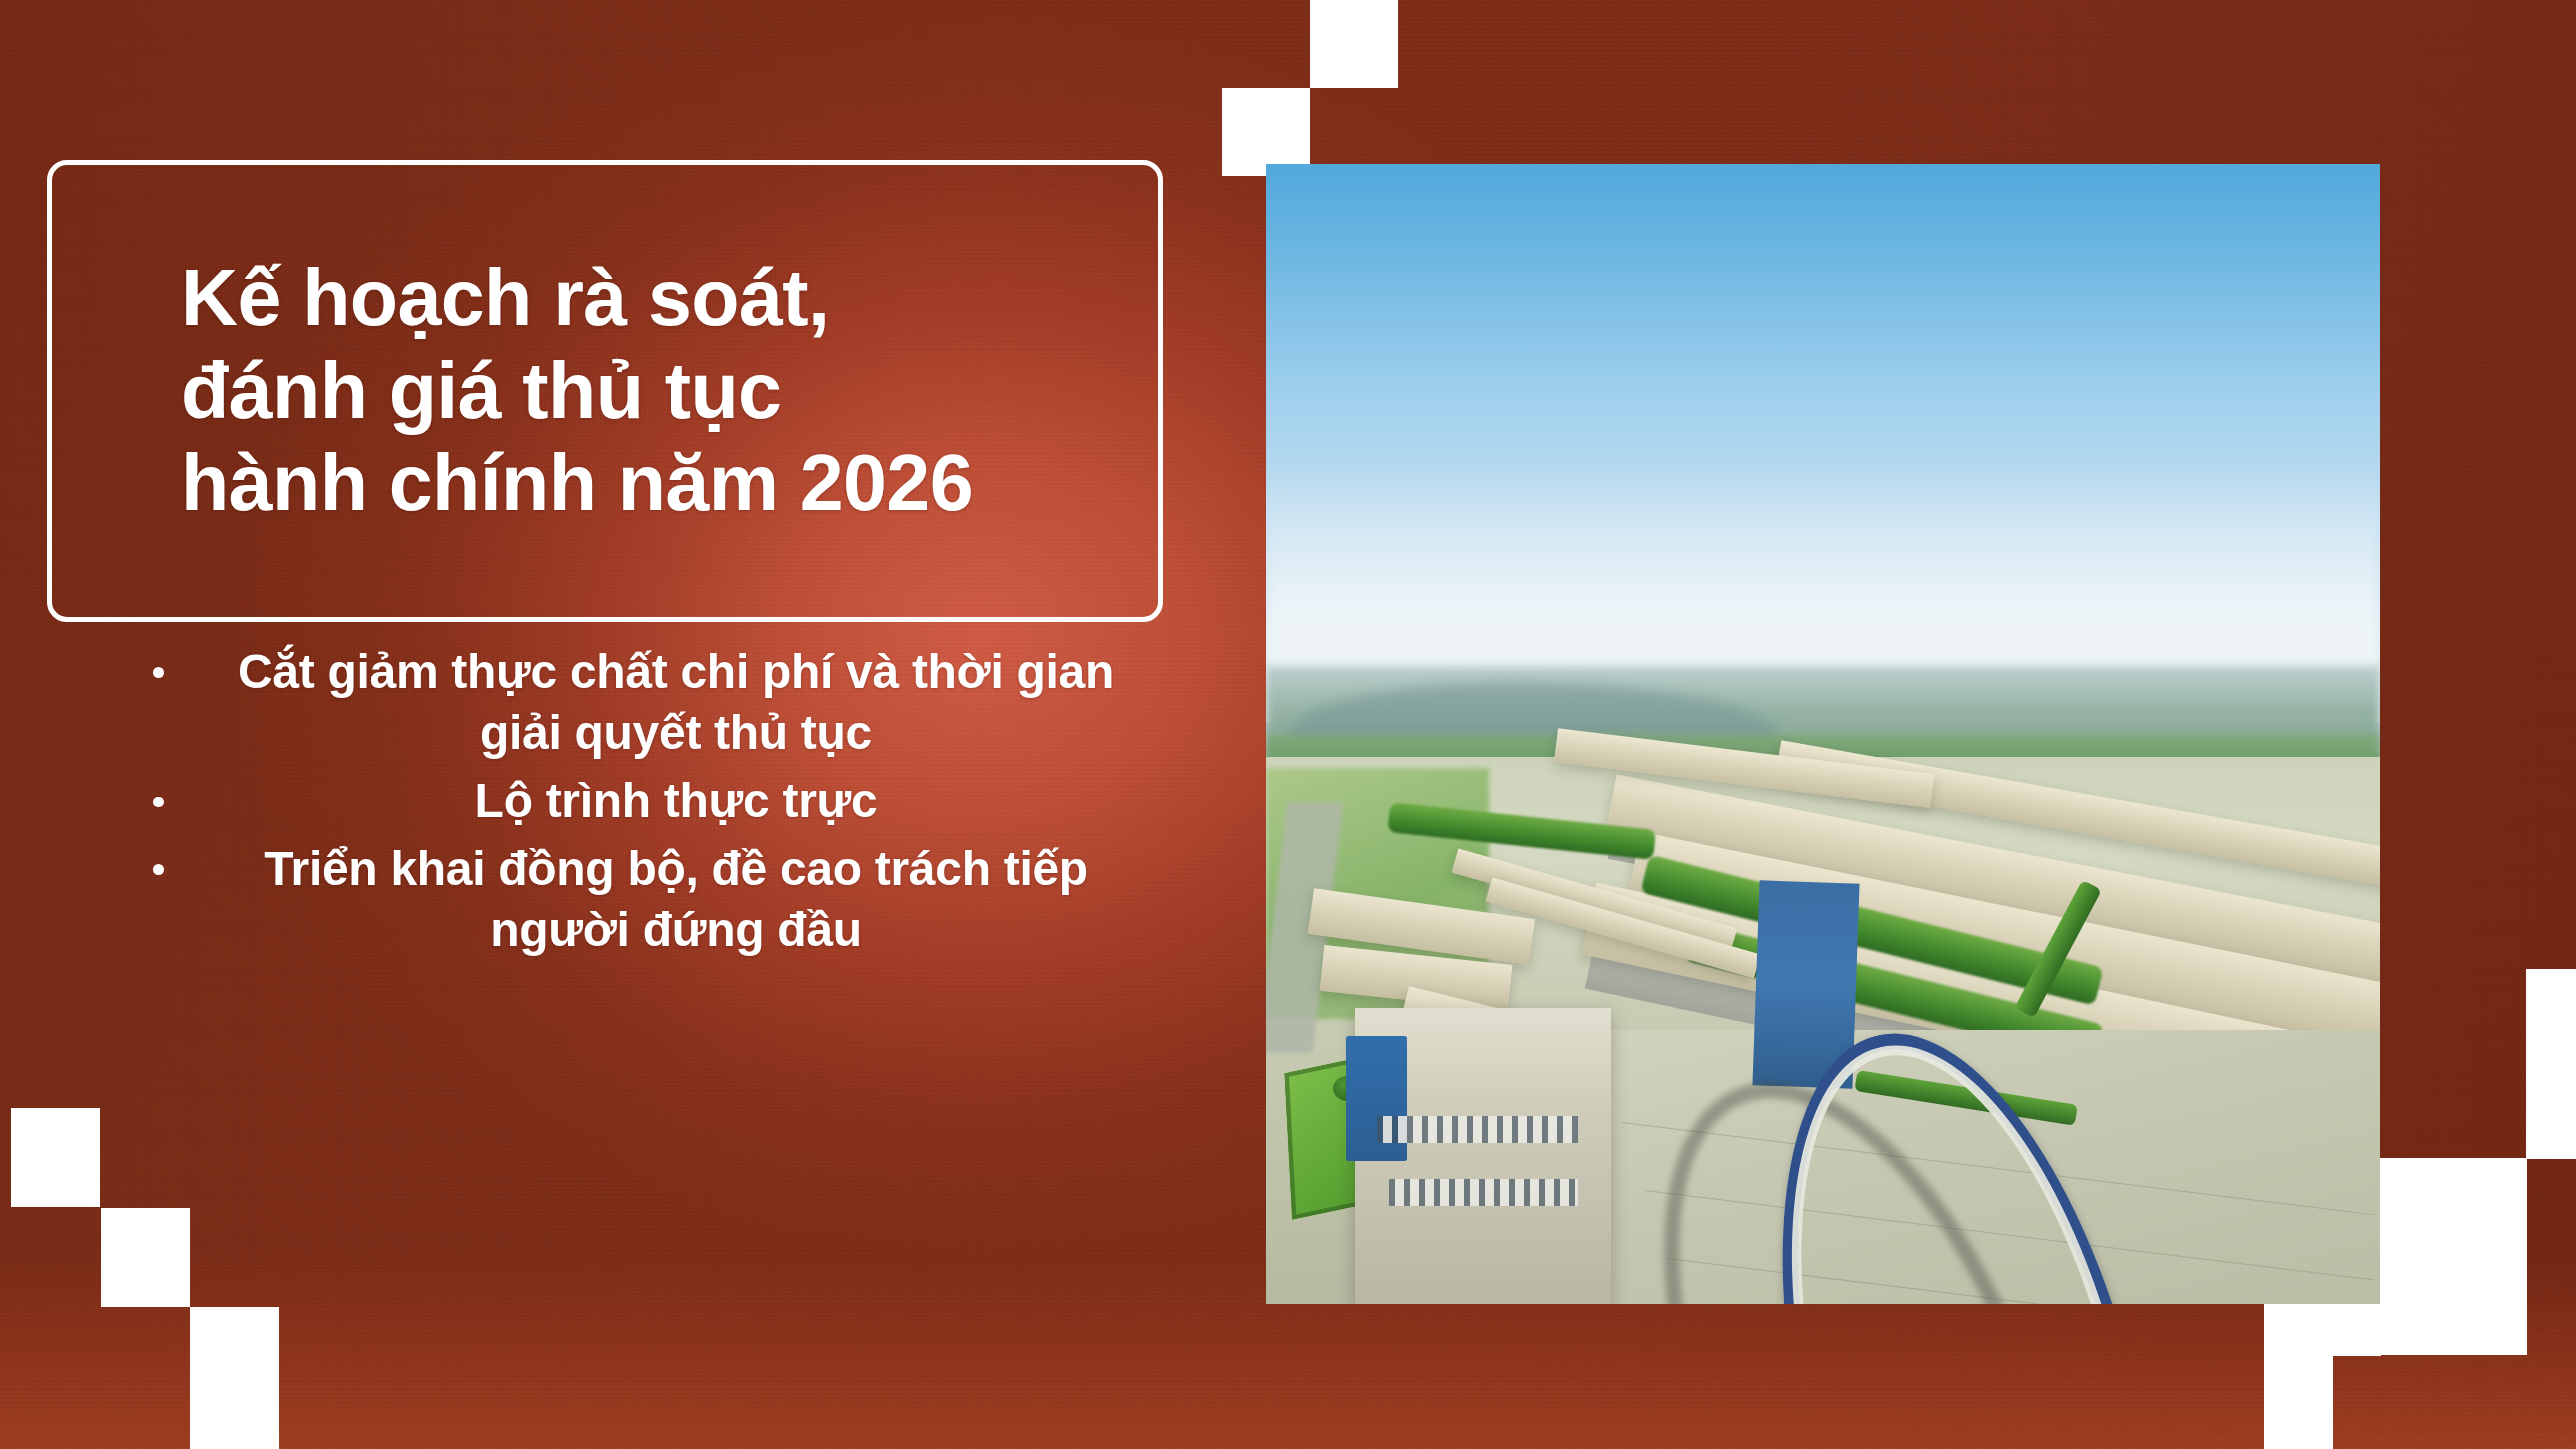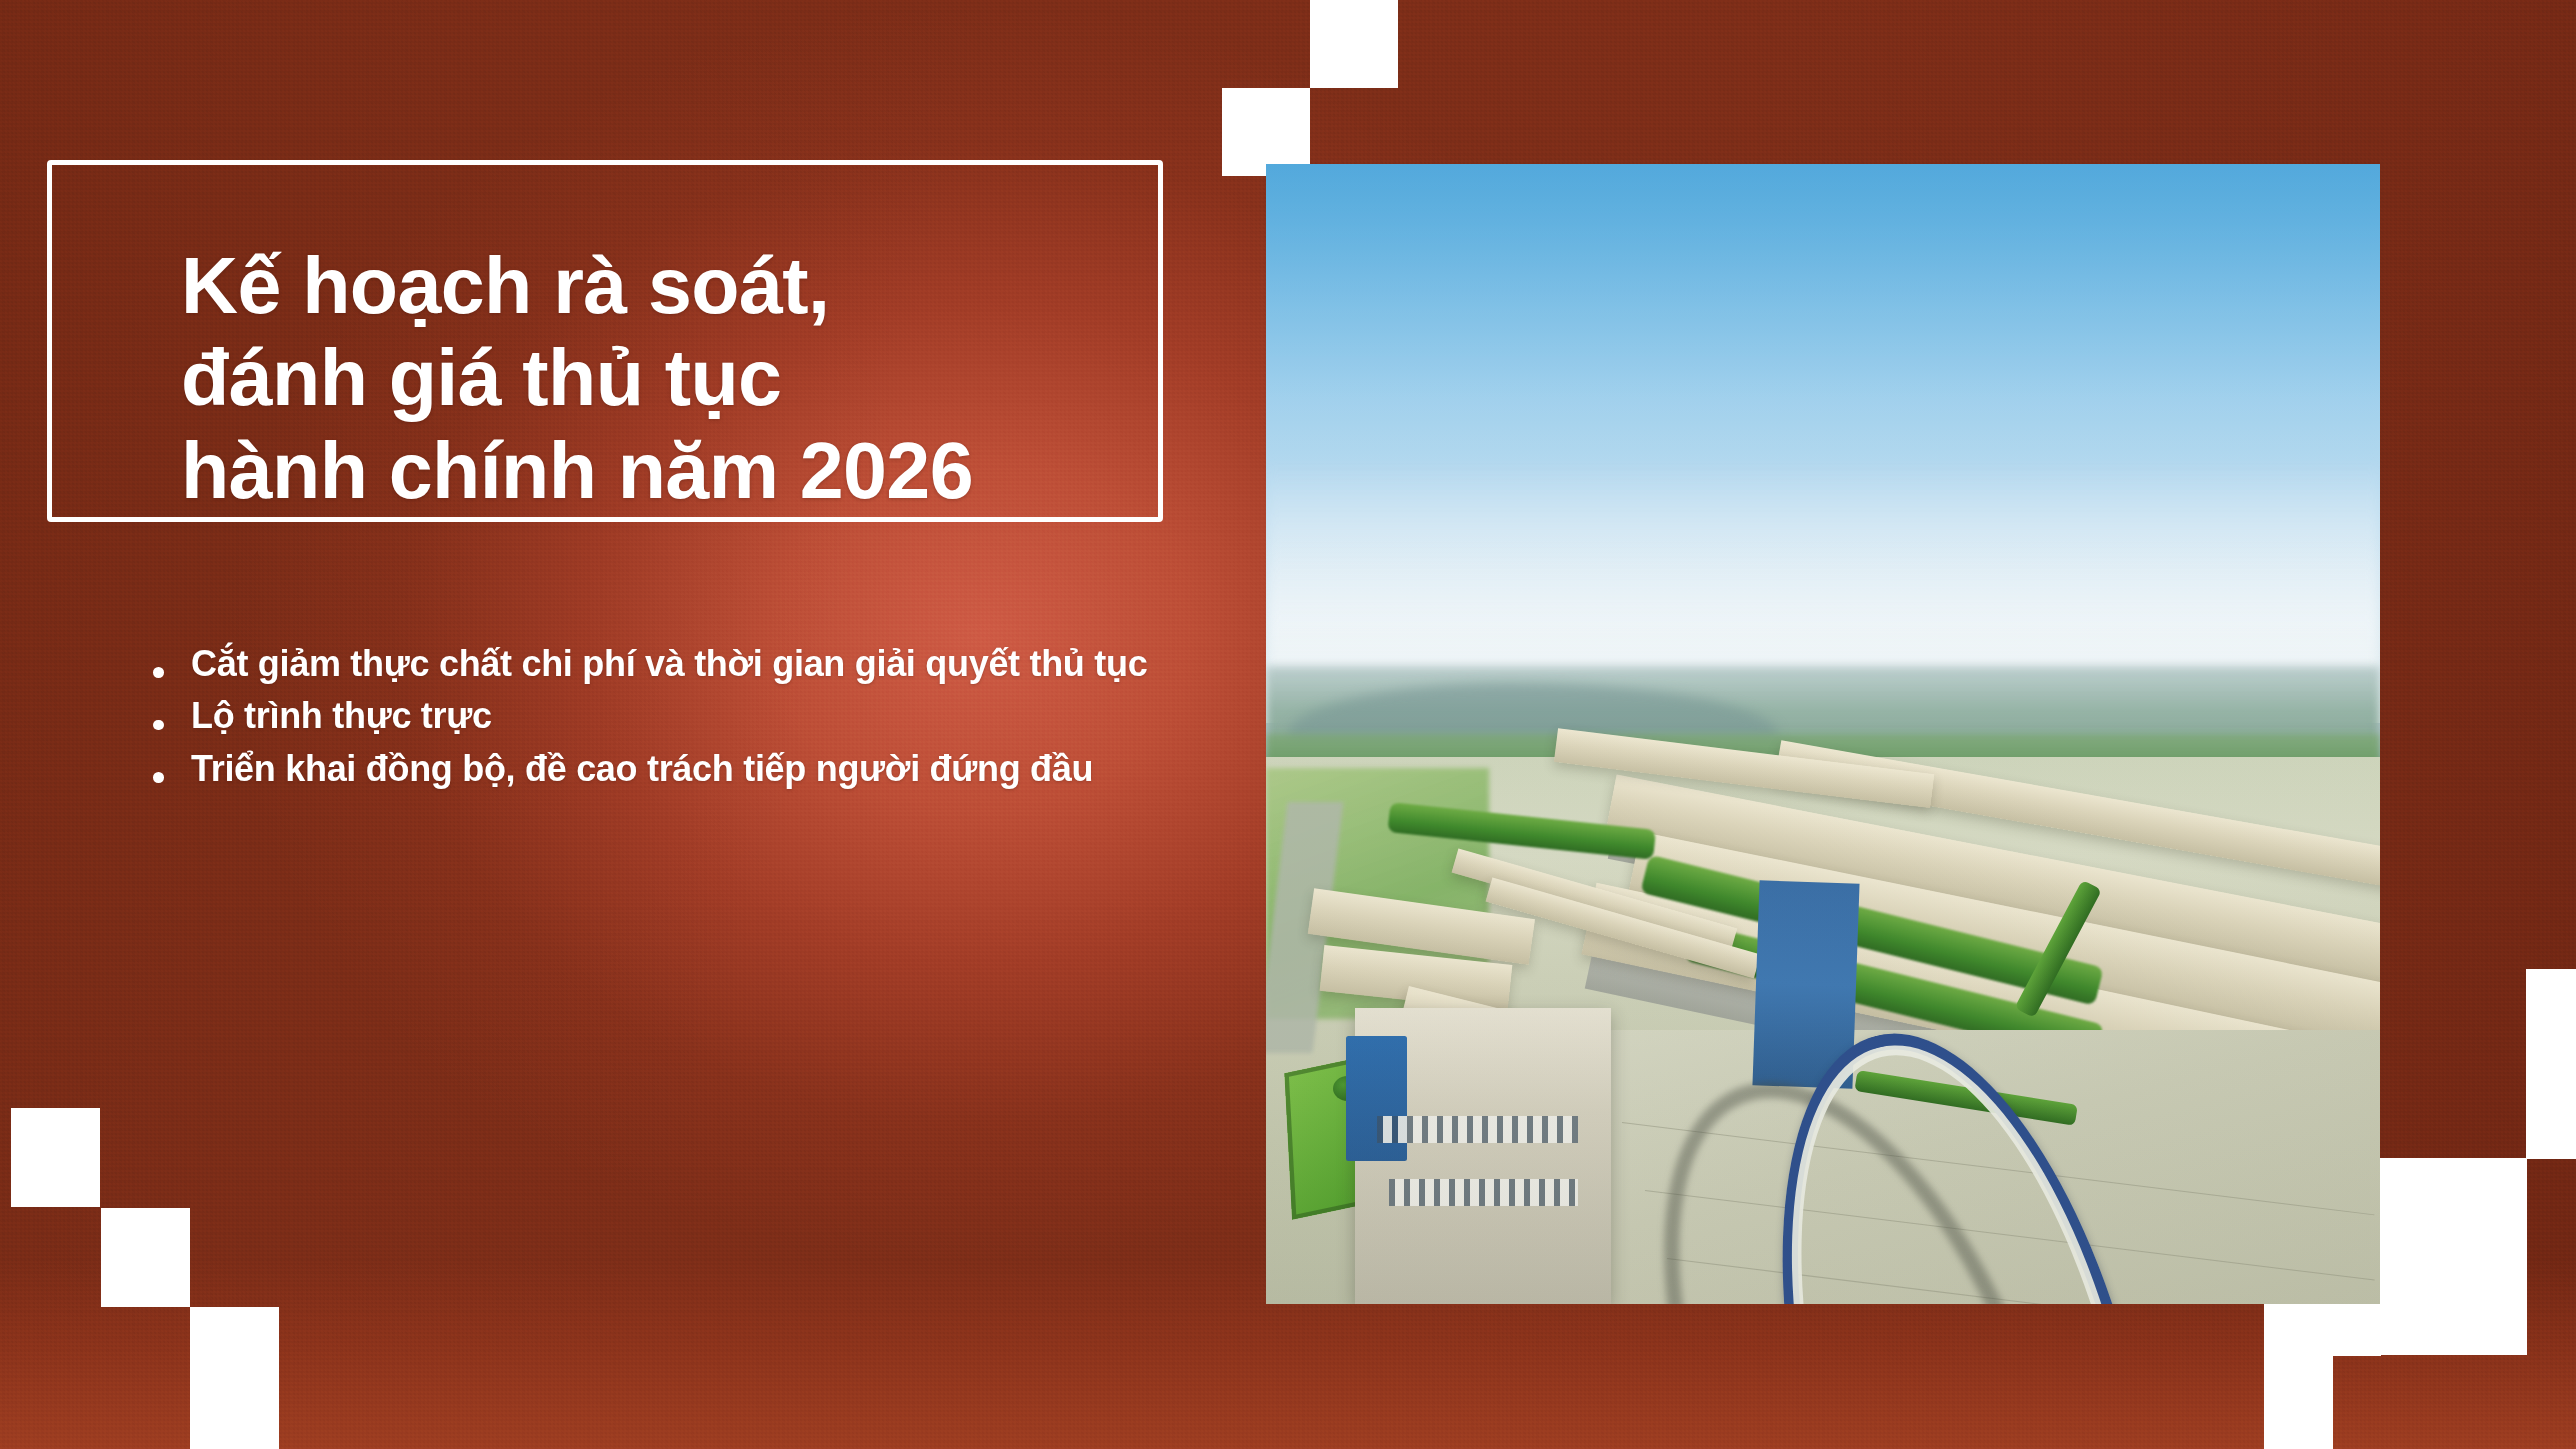--- a/index.html
+++ b/index.html
@@ -73,25 +73,25 @@
   
   .sq-br-1 { left:2526px; top:969px; width:57px;  height:190px; }
   .sq-br-2 { left:2380px; top:1158px; width:147px; height:197px; }
   .sq-br-3 { left:2264px; top:1304px; width:117px; height:52px; }
   .sq-br-4 { left:2264px; top:1355px; width:69px; height:101px; }
 
   
   .title-card {
     position:absolute;
     left:47px; top:160px;
-    width:1116px; height:362px;
+    width:1116px; height:462px;
     border:5.7px solid #ffffff;
-    border-radius:4px;
+    border-radius:20px;
     display:flex;
-    align-items:flex-end;
+    align-items:center;
   }
   .title-text {
     margin-left:129px;
     color:#ffffff;
     font-size:79px;
     font-weight:700;
     line-height:1.17;
     letter-spacing:-0.6px;
     white-space:pre-line;
     text-shadow:0 1.3px 3.8px rgba(60,15,5,0.30);
@@ -100,27 +100,28 @@
   
   .bullets {
     position:absolute;
     left:142px; top:641px;
     width:1019px;
     list-style:none;
   }
   .bullets li {
     position:relative;
     color:#ffffff;
-    font-size:36px;
+    font-size:48px;
     font-weight:700;
     line-height:1.28;
     padding-left:49px;
     margin-bottom:6.3px;
     letter-spacing:-0.3px;
     text-shadow:0 1.3px 3.1px rgba(60,15,5,0.28);
+    text-align:center;
   }
   .bullets li::before {
     content:"";
     position:absolute;
     left:11.3px; top:26.4px;
     width:10.7px; height:10.7px;
     border-radius:50%;
     background:#ffffff;
   }
 

